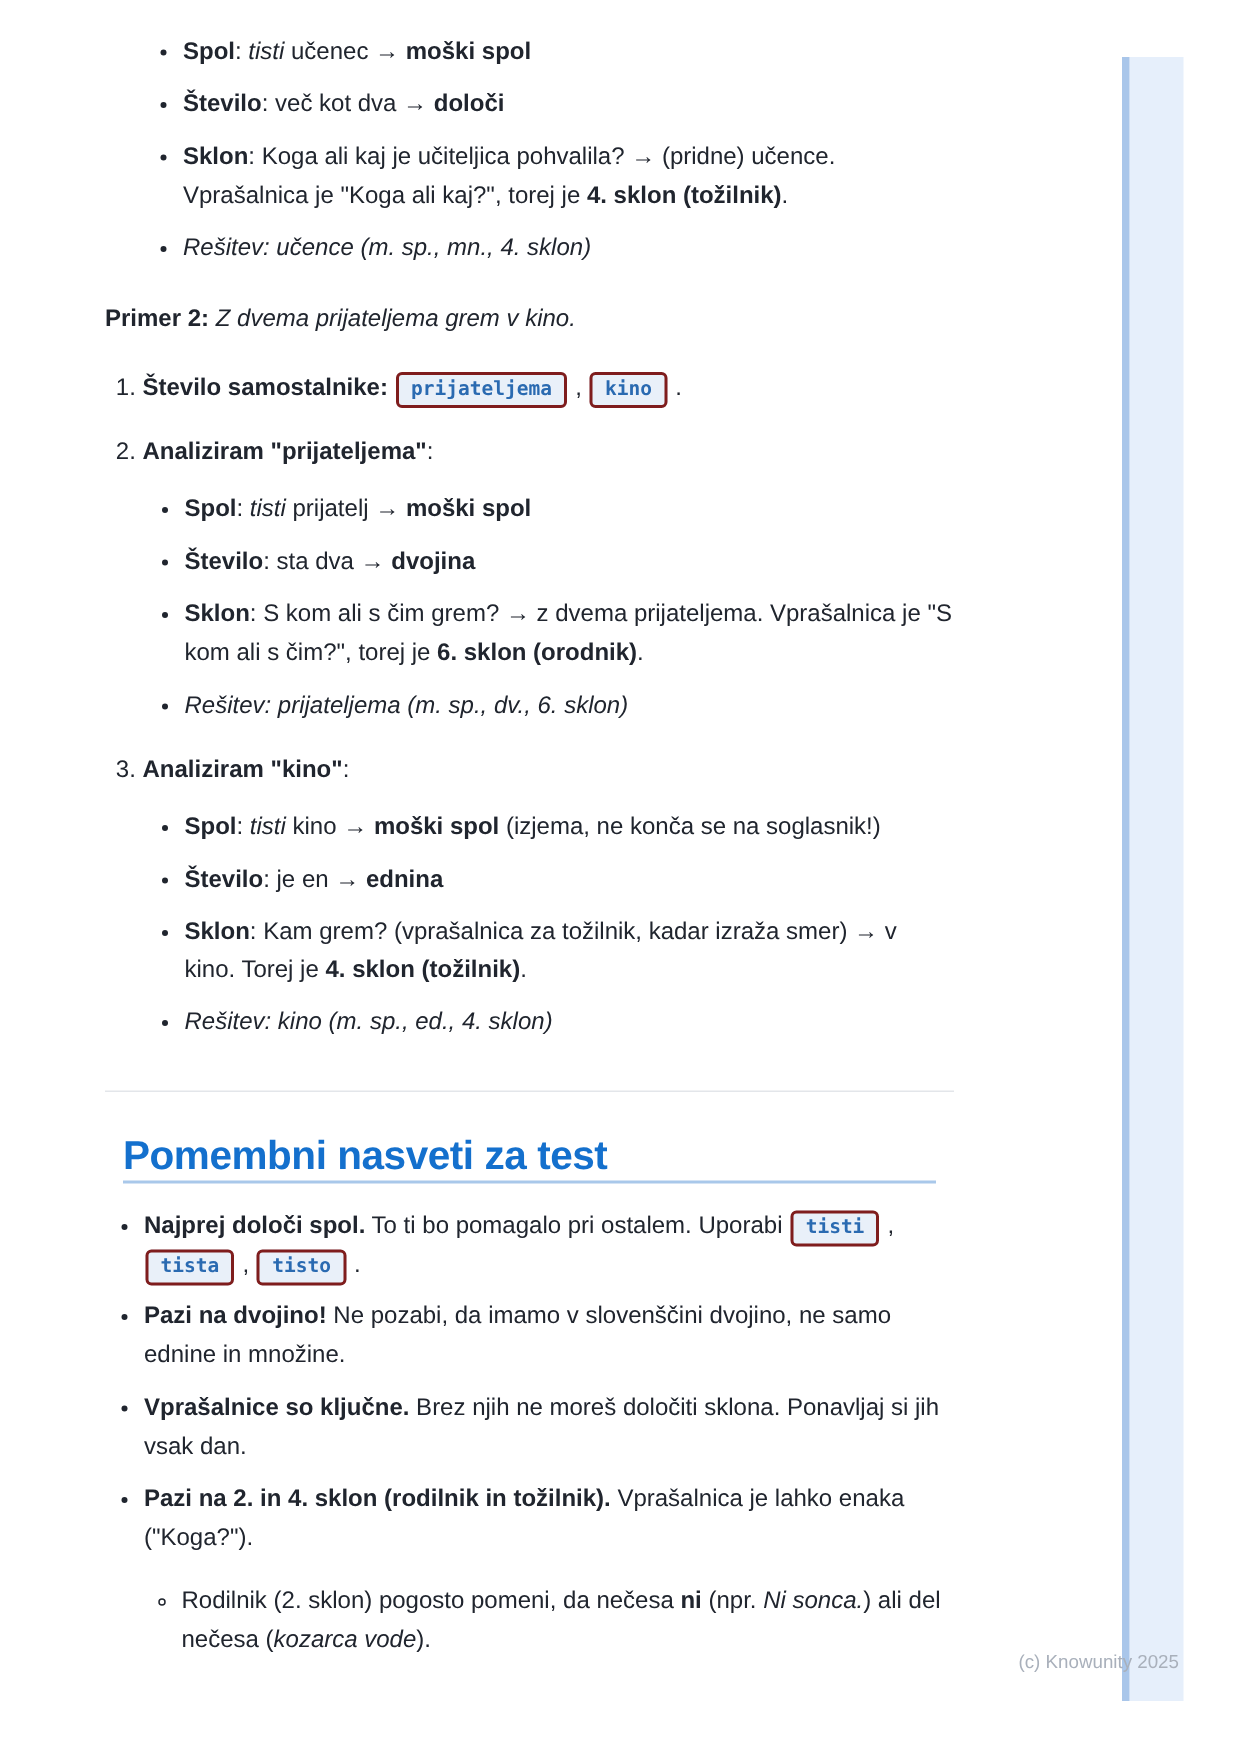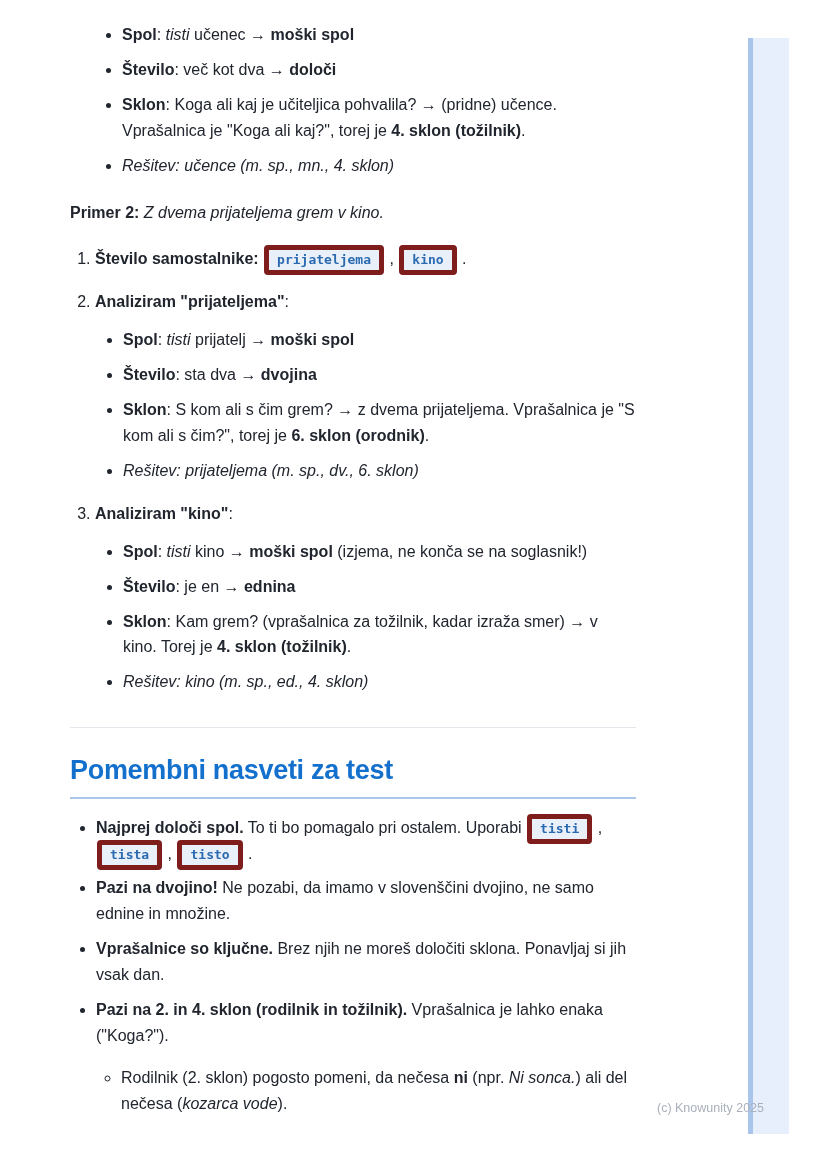--- a/index.html
+++ b/index.html
@@ -22,49 +22,49 @@
   #content ul.continued{margin:10px 0 21px;padding-left:52px;}
   #content ol{list-style:decimal outside;margin:21px 0;padding-left:25px;}
   #content ol > li{margin:17px 0;}
   #content li{margin:9px 0;}
   #content ol ul{margin:12px 0 6px;padding-left:28px;}
   #content ul.tips{margin:16px 0;padding-left:26px;}
   #content ul.tips ul{margin:5px 0 0;padding-left:25px;}
   #content ul.tips ul li{margin:16px 0;}
   
   #content h2{
-    margin:26px 0 16px;padding-bottom:10px;
+    margin:26px 12px 16px;
     border-bottom:2px solid #a9c8ea;
     font-size:27px;line-height:1.2;letter-spacing:-0.3px;
     color:#1470cd;font-weight:bold;
   }
   
   #content hr{
     border:none;border-top:1px solid #e3e6ea;
     margin:32px 0 22px;
   }
   
   .badge{
     font-family:"DejaVu Sans Mono","Liberation Mono",monospace;
     font-weight:bold;font-size:13px;color:#2a6ab1;
-    background:#e9f0f9;border:5px solid #7f1d1d;border-radius:4px;
+    background:#e9f0f9;border:2px solid #7f1d1d;border-radius:4px;
     padding:2px 8px 3px;margin:0 1px;white-space:nowrap;
   }
   
   .scroll-track{
     position:absolute;left:753px;top:38px;width:36px;height:1096px;
     background:#e6effb;
   }
   .scroll-thumb{
     position:absolute;left:748px;top:38px;width:5px;height:1096px;
     background:#a9c6ea;
   }
   
   .watermark{
-    position:absolute;top:1101px;right:64px;
+    position:absolute;top:1101px;right:42px;
     font-size:12.5px;color:#a9b0bb;z-index:3;
   }
 </style>
 </head>
 <body>
 
 <div id="content">
     <ul class="continued">
       <li><strong>Spol</strong><span>: </span><em>tisti</em><span> učenec → </span><strong>moški spol</strong></li>
       <li><strong>Število</strong><span>: več kot dva → </span><strong>določi</strong></li>

